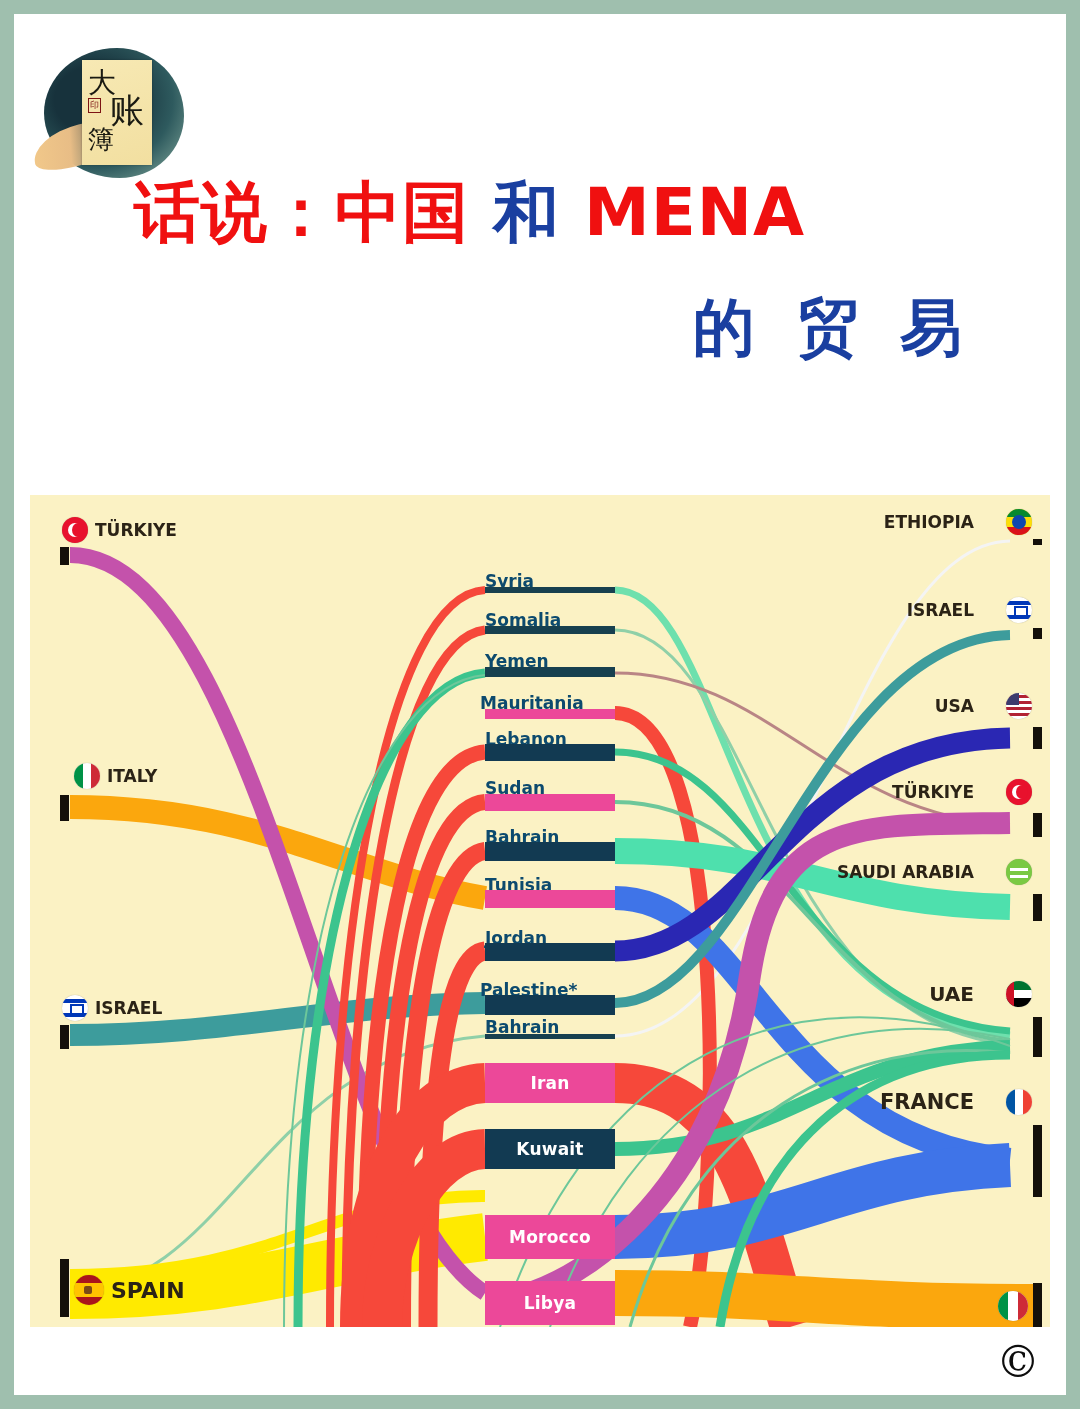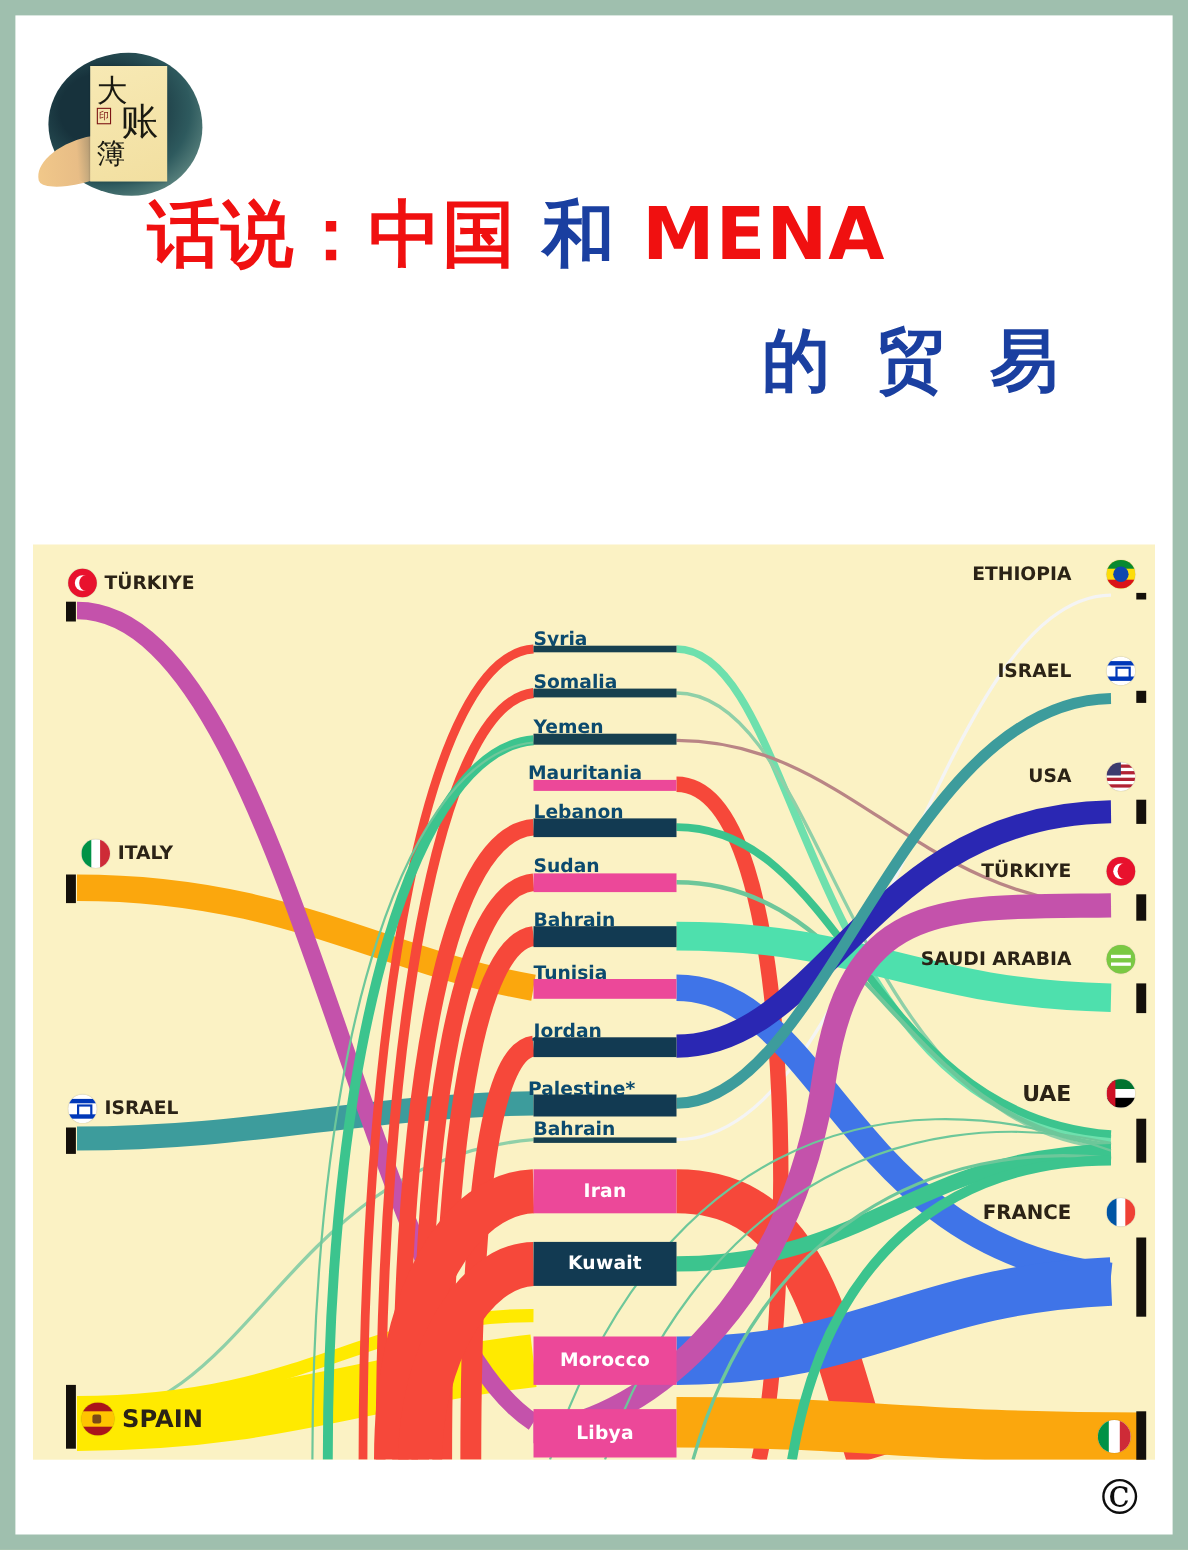--- a/index.html
+++ b/index.html
@@ -355,21 +355,21 @@
       <span style="font-size:20px;">UAE</span>
       <span class="flag" style="background:#fff;">
         <i style="left:0;top:0;width:26px;height:9px;background:#00732f;"></i>
         <i style="left:0;bottom:0;width:26px;height:9px;background:#000;"></i>
         <i style="left:0;top:0;width:8px;height:26px;background:#ce1126;"></i>
       </span>
     </div>
 
     <div class="barR" style="right:8px;top:630px;height:72px;"></div>
     <div class="snode right" style="right:18px;top:594px;">
-      <span style="font-size:18px;">FRANCE</span>
+      <span style="font-size:21px;">FRANCE</span>
       <span class="flag" style="background:#fff;">
         <i style="left:0;top:0;width:9px;height:26px;background:#0055a4;"></i>
         <i style="left:17px;top:0;width:9px;height:26px;background:#ef4135;"></i>
       </span>
     </div>
 
     <div class="barR" style="right:8px;top:788px;height:46px;"></div>
     <div class="snode right" style="right:22px;top:796px;">
       <span class="flag" style="background:#fff;width:30px;height:30px;">
         <i style="left:0;top:0;width:10px;height:30px;background:#009246;"></i>

